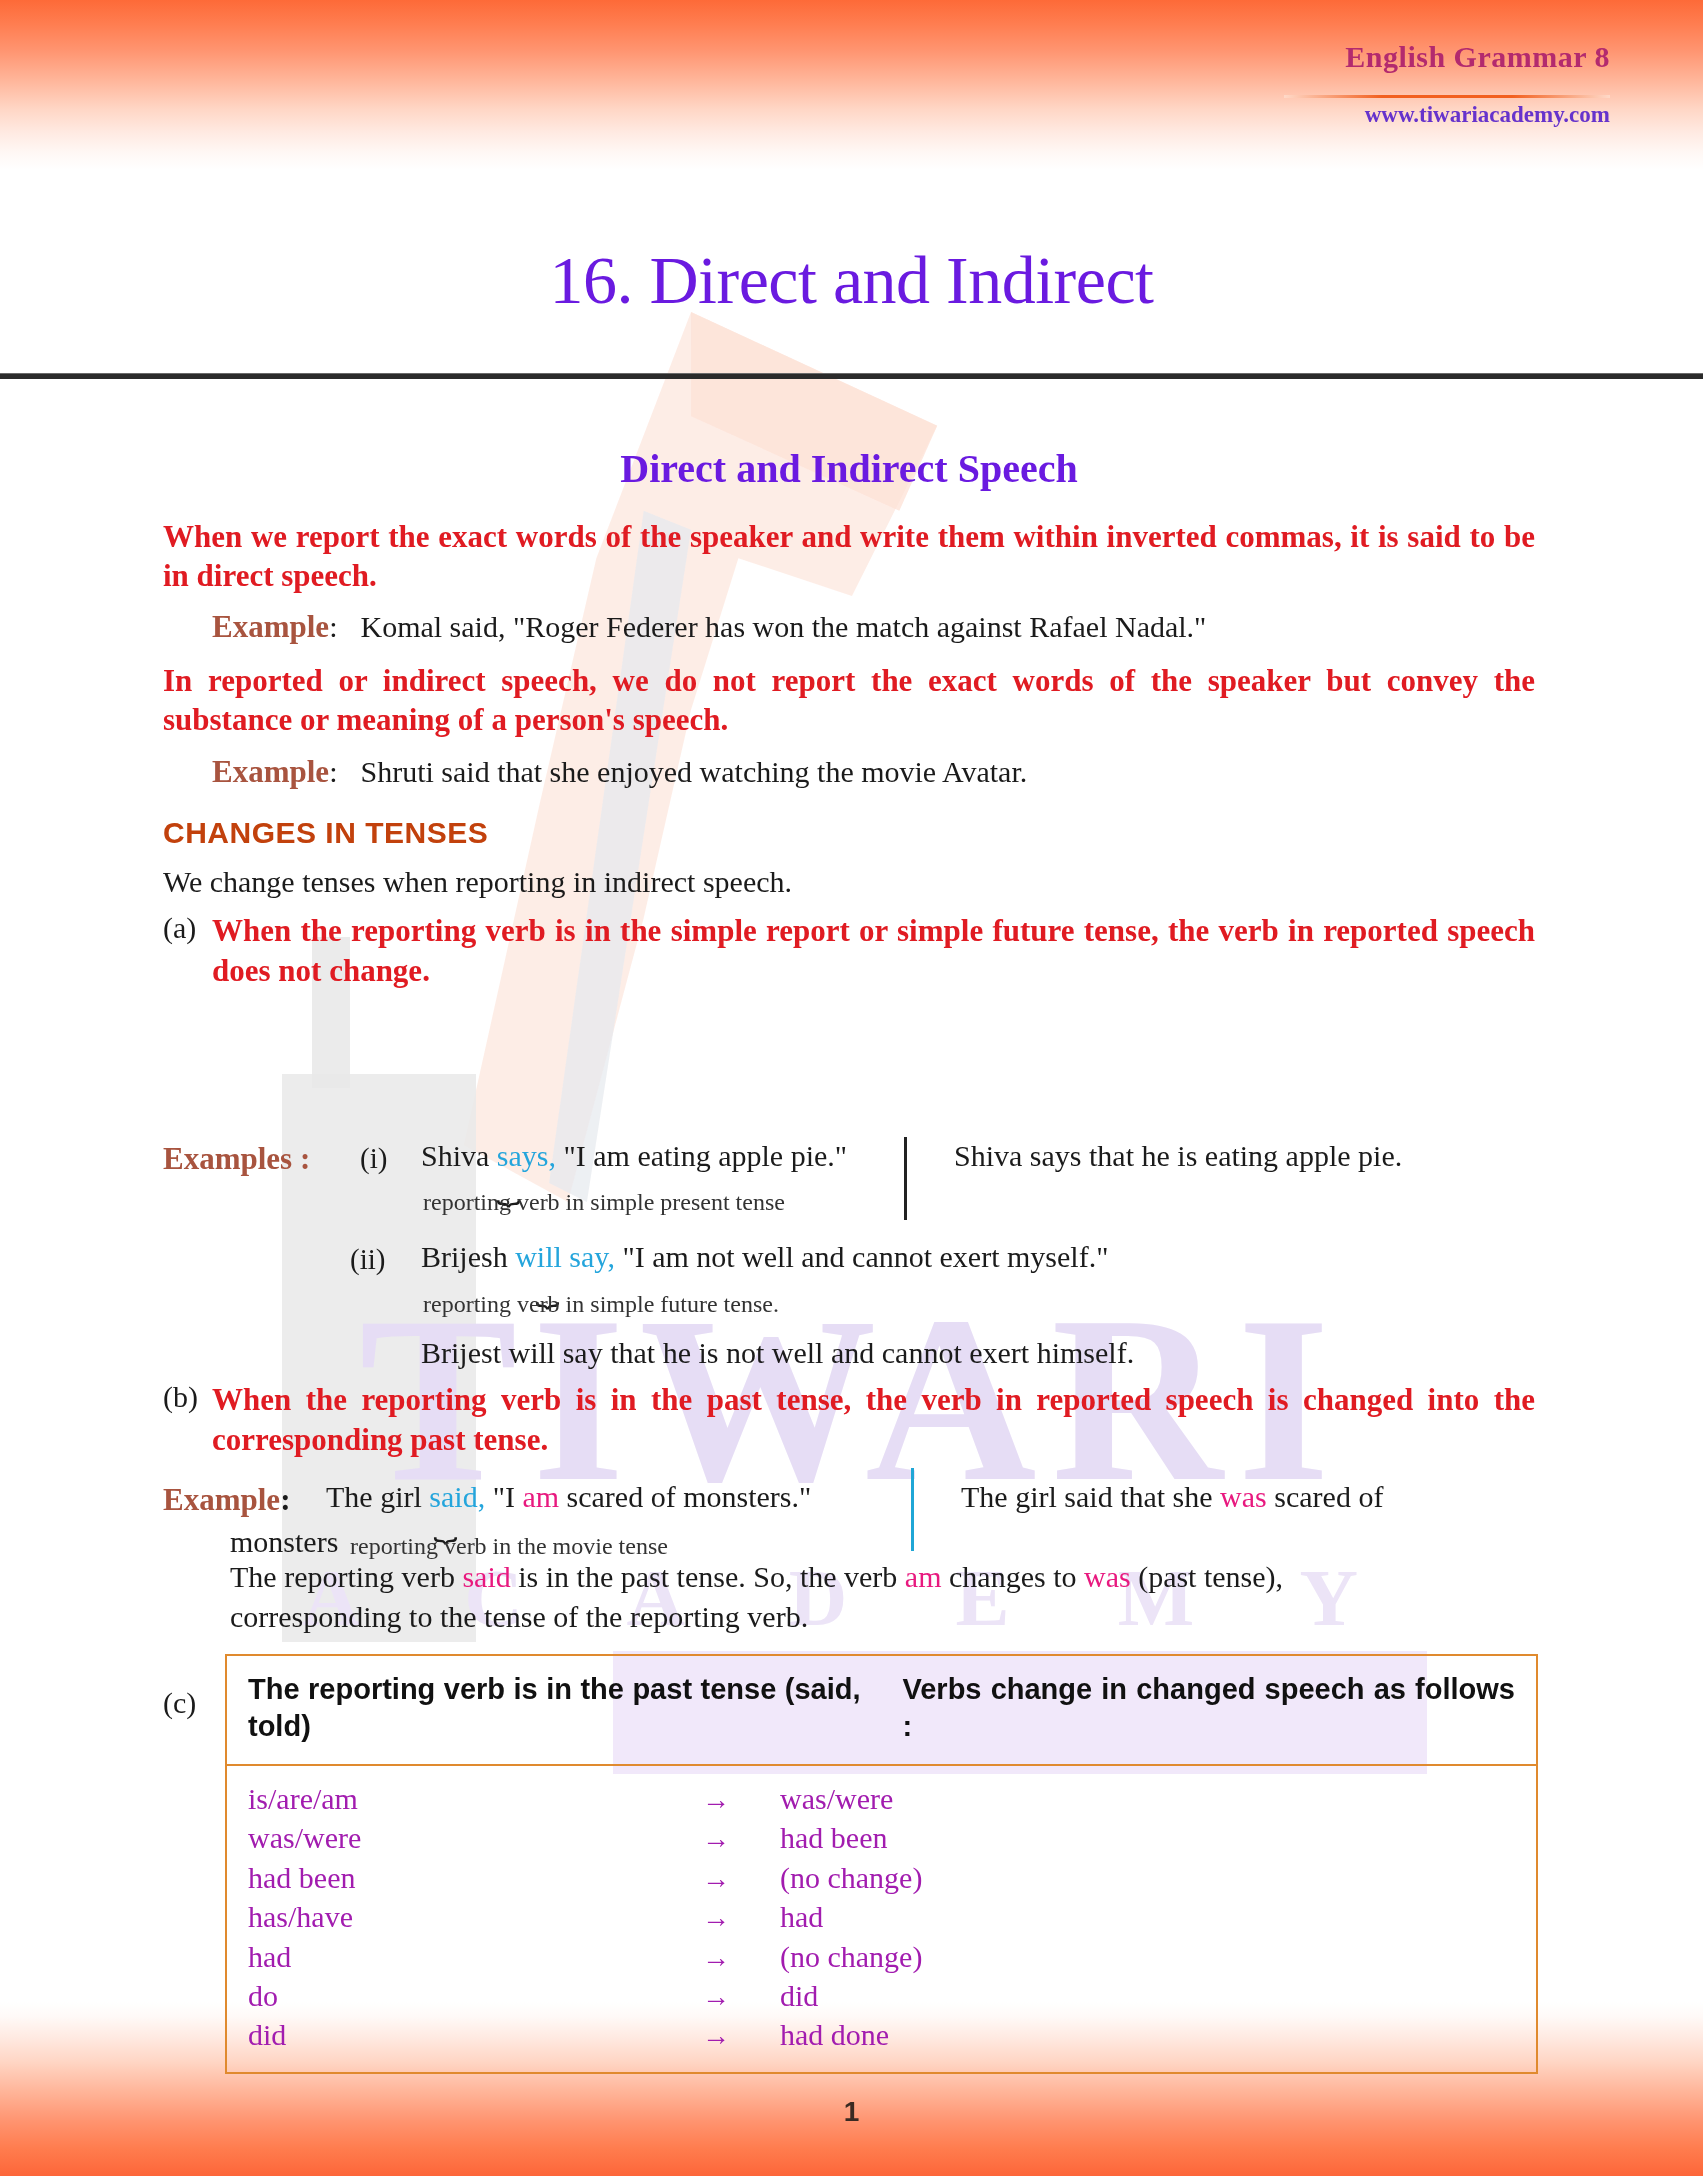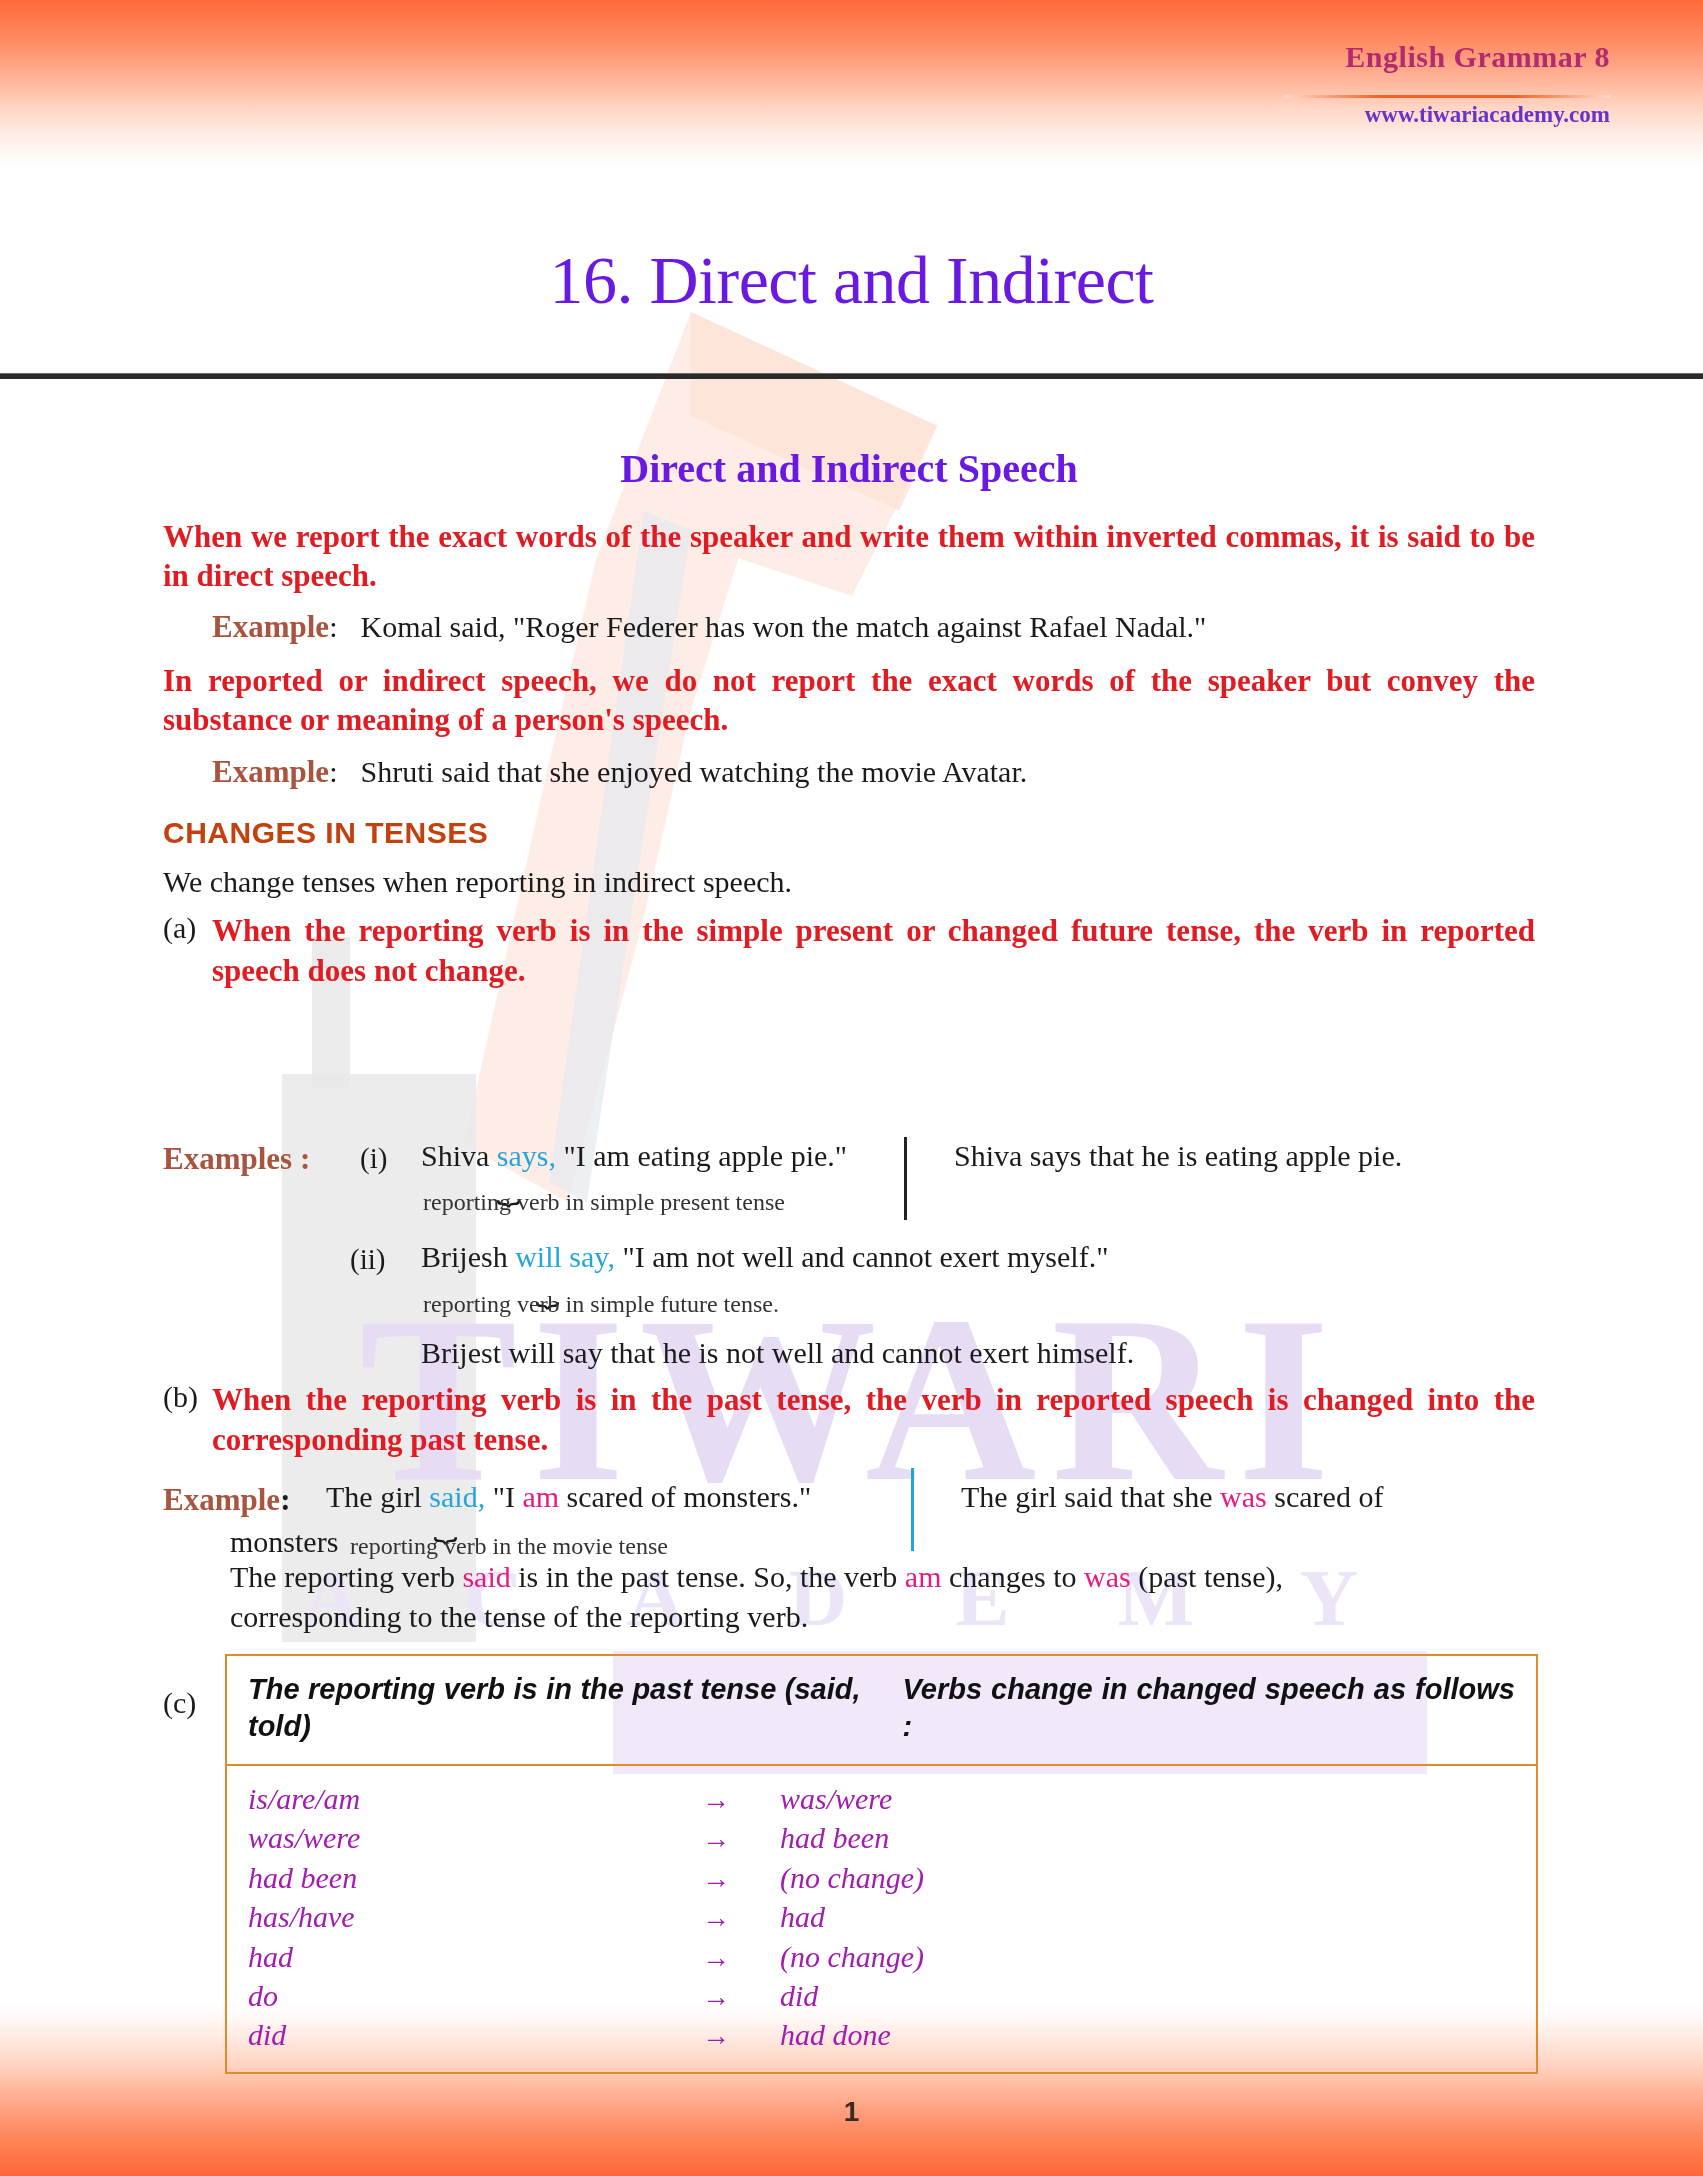--- a/index.html
+++ b/index.html
@@ -326,21 +326,20 @@
 
   
   .tbl-wrap {
     position: absolute;
     left: 225px;
     top: 1654px;
     width: 1313px;
     border: 2.8px solid #e08a2e;
     background: transparent;
     box-sizing: border-box;
-    font-style: italic;
   }
   .tbl-head {
     display: flex;
     border-bottom: 2.8px solid #e08a2e;
   }
   .tbl-head > div {
     padding: 15px 21px 19px 21px;
     font-family: "Liberation Sans", sans-serif;
     font-weight: bold;
     font-size: 29px;
@@ -435,21 +434,21 @@
       <div class="ex-row">
         <span class="ex-label">Example</span><span class="ex-colon">:</span><span class="ex-text">Shruti said that she enjoyed watching the movie Avatar.</span>
       </div>
 
       <h3 class="tenses">CHANGES IN TENSES</h3>
 
       <p class="blk">We change tenses when reporting in indirect speech.</p>
 
       <div class="clause">
         <span class="clause-marker">(a)</span>
-        <div class="clause-body">When the reporting verb is in the simple present or changed future tense, the verb in reported speech does not change.</div>
+        <div class="clause-body">When the reporting verb is in the simple report or simple future tense, the verb in reported speech does not change.</div>
       </div>
     </div>
 
     <div class="ex-block">
       <div class="vdivider" style="left:904px; top:1124px; height:83px;"></div>
 
       <div class="examples-label" style="left:163px; top:1128px;">Examples :</div>
       <div class="roman" style="left:360px; top:1129px;">(i)</div>
       <div class="direct" style="left:421px; top:1126px;"><span>Shiva </span><span class="teal-word">says,</span><span> "I am eating apple pie."</span></div>
       <div class="brace" style="left:499px; top:1156px;">⏟</div>

